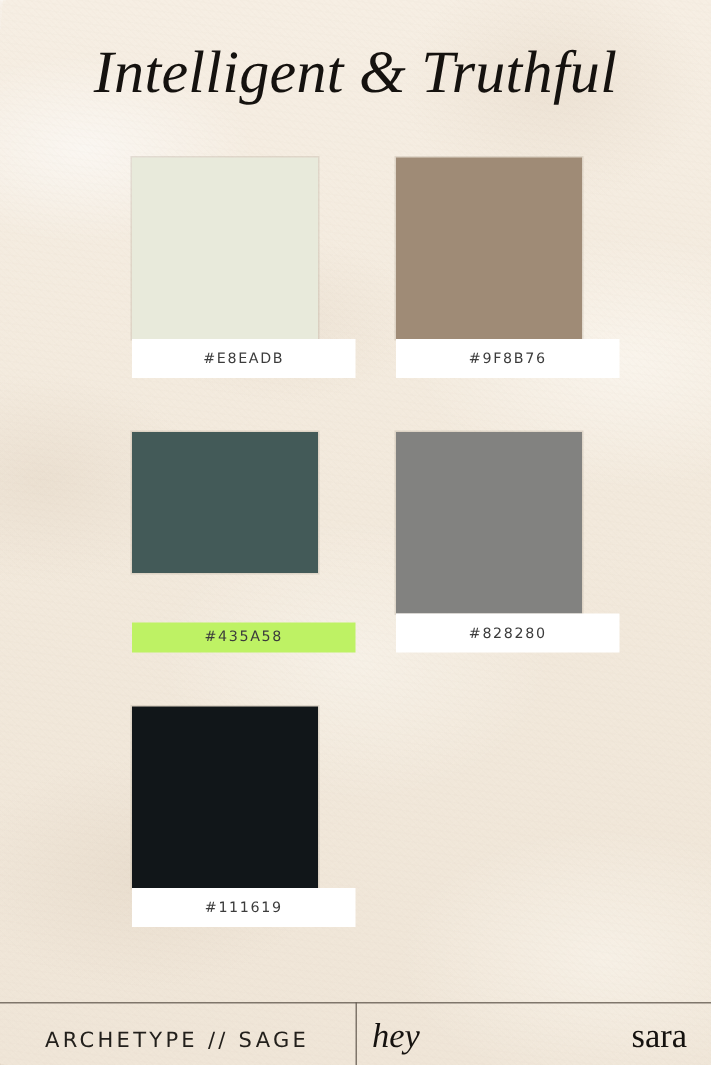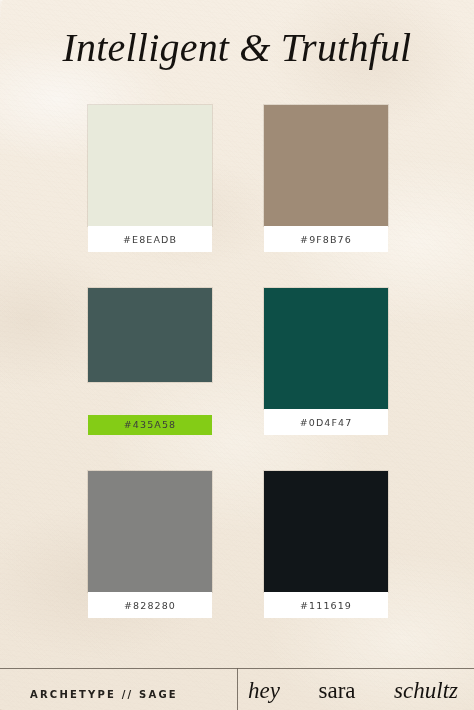--- a/index.html
+++ b/index.html
@@ -81,21 +81,21 @@
     display: flex;
     flex-direction: column;
     width: 124px;
   }
   .chip {
     width: 124px;
     height: 121px;
     box-shadow: 0 0 0 1px rgba(150,135,118,0.22);
   }
   .chip-label {
-    width: 124px;
+    width: 149px;
     height: 26px;
     background: #FFFFFF;
     display: flex;
     align-items: center;
     justify-content: center;
     font-family: "DejaVu Sans", sans-serif;
     font-size: 9.5px;
     letter-spacing: 1.1px;
     color: #3C3C3C;
   }
@@ -121,24 +121,23 @@
   }
   .footer-left {
     position: absolute;
     left: 30px;
     top: 678px;
     width: 200px;
     height: 32px;
     display: flex;
     align-items: center;
     font-family: "DejaVu Sans", sans-serif;
-    font-size: 10px;
+    font-size: 14px;
     letter-spacing: 2.2px;
     color: #23201C;
-    font-weight: bold;
   }
   .footer-right {
     position: absolute;
     left: 248px;
     top: 674px;
     width: 210px;
     height: 34px;
     display: flex;
     align-items: center;
     justify-content: space-between;
@@ -168,27 +167,23 @@
       <div class="chip-label" style="background-color: rgb(255, 255, 255); color: rgb(60, 60, 60);">#E8EADB</div>
     </div>
 
     <div class="cell">
       <div class="chip" style="background-color: rgb(159, 139, 118);"></div>
       <div class="chip-label" style="background-color: rgb(255, 255, 255); color: rgb(60, 60, 60); text-align: right;">#9F8B76</div>
     </div>
 
     <div class="cell">
       <div class="chip" style="background-color: rgb(67, 90, 88);"></div>
-      <div class="chip-label" style="background-color: #84cc16; color: rgb(60, 60, 60); margin-top: 33px;">#435A58</div>
-    </div>
-
-    <div class="cell">
-      <div class="chip" style="background-color: rgb(13, 79, 71);"></div>
-      <div class="chip-label" style="background-color: rgb(255, 255, 255); color: rgb(60, 60, 60);">#0D4F47</div>
-    </div>
+      <div class="chip-label" style="background-color: #bef264; color: rgb(60, 60, 60); margin-top: 33px;">#435A58</div>
+    </div>
+
 
     <div class="cell">
       <div class="chip" style="background-color: rgb(130, 130, 128);"></div>
       <div class="chip-label" style="background-color: #ffffff; color: rgb(60, 60, 60);">#828280</div>
     </div>
 
     <div class="cell">
       <div class="chip" style="background-color: rgb(17, 22, 25);"></div>
       <div class="chip-label" style="background-color: #ffffff; color: rgb(60, 60, 60);">#111619</div>
     </div>
@@ -196,16 +191,15 @@
   </div>
 
   <div class="footer-rule" style="background: rgb(107, 98, 87);"></div>
   <div class="footer-divider" style="background: rgb(107, 98, 87);"></div>
 
   <div class="footer-left">ARCHETYPE // SAGE</div>
 
   <div class="footer-right">
     <span class="logo-it">hey</span>
       <span class="logo-up">sara</span>
-      <span class="logo-it">schultz</span>
   </div>
 
 </div>
 
 </body></html>

